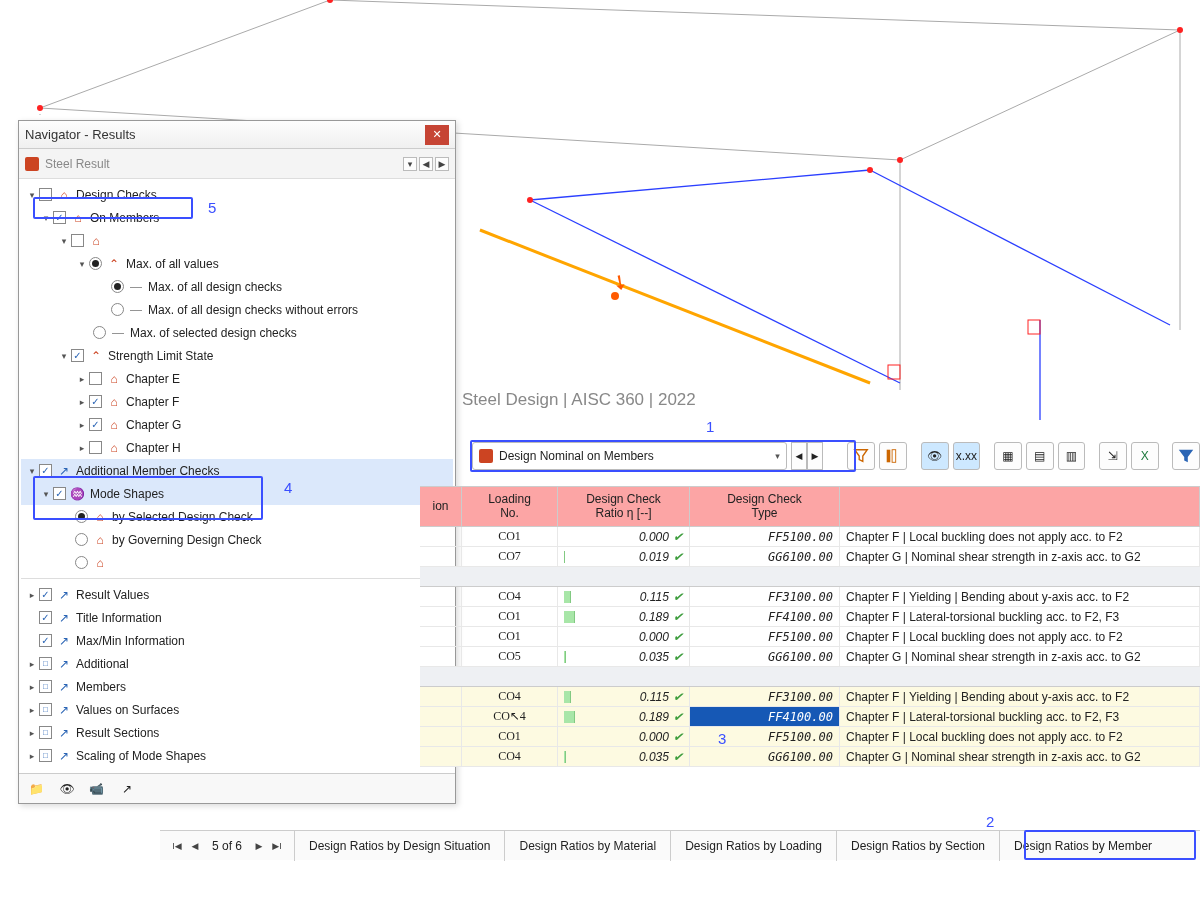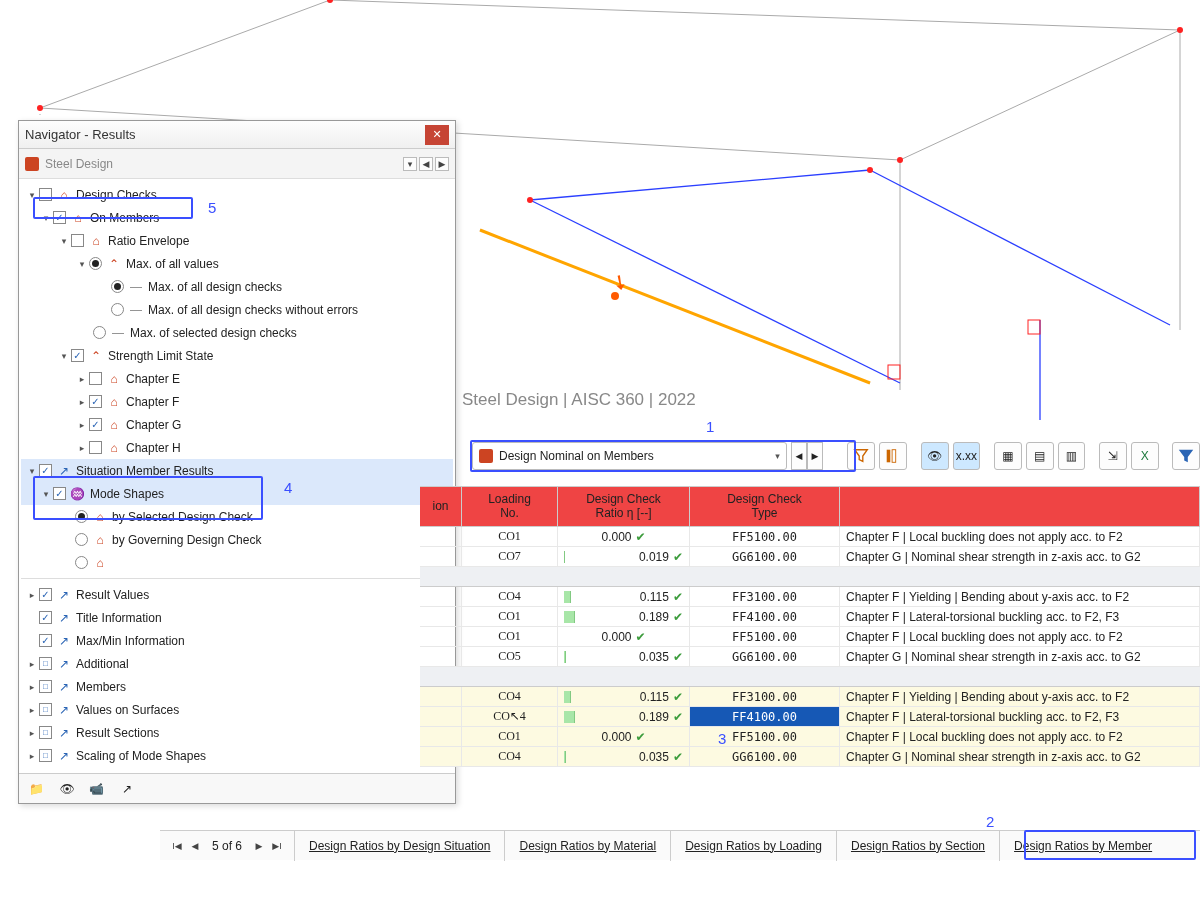--- a/index.html
+++ b/index.html
@@ -49,39 +49,39 @@
 .combo .combo-ic { width: 14px; height: 14px; background: #c42; margin-right: 6px; border-radius: 2px; }
 .combo .combo-lbl { flex: 1; }
 .combo .combo-dd { font-size: 9px; color: #555; margin-left: 4px; }
 .spinner { height: 28px; display: flex; }
 .spinner .sp { width: 16px; height: 28px; border: 1px solid #bbb; background: #fdfdfd; display: flex; align-items: center; justify-content: center; font-size: 9px; cursor: pointer; }
 .tbicon { width: 30px; height: 28px; border: 1px solid #bbb; background: #fdfdfd; display: flex; align-items: center; justify-content: center; border-radius: 3px; cursor: pointer; }
 .tbicon svg { width: 18px; height: 18px; }
 
 
 .grid { position: absolute; left: 420px; top: 486px; right: 0; border-top: 1px solid #ccc; }
-.ghead { display: grid; grid-template-columns: 42px 96px 132px 150px 1fr; height: 40px; background: #ef4444; border-bottom: 1px solid #ccc; }
+.ghead { display: grid; grid-template-columns: 42px 96px 132px 150px 1fr; height: 40px; background: #fca5a5; border-bottom: 1px solid #ccc; }
 .ghead .gh { border-right: 1px solid #ccc; display: flex; flex-direction: column; align-items: center; justify-content: center; color: #222; text-align: center; line-height: 1.1; padding: 2px 4px; }
 .grow { display: grid; grid-template-columns: 42px 96px 132px 150px 1fr; height: 20px; border-bottom: 1px solid #e8e8e8; }
 .gc { border-right: 1px solid #e8e8e8; display: flex; align-items: center; padding: 0 6px; }
 .gc.center { justify-content: center; font-family: Liberation Serif, serif; }
-.gc.right { justify-content: center; font-family: "Consolas", monospace; }
+.gc.right { justify-content: flex-end; font-family: "Consolas", monospace; font-style: italic; }
 .gc.mono { font-family: "Consolas", monospace; }
 .ratio-bar { width: 12px; height: 12px; background: #a8e6a8; border-right: 1px solid #82c982; margin-right: auto; }
 .ok { color: #3c9c3c; margin-left: 4px; }
 .spacer-row { height: 20px; background: #eef0f3; border-bottom: 1px solid #ccc; }
 .grow.yellow { background: #fdfae1; }
 .cell-hi { background: #1658b5; color: #fff; justify-content: flex-end; }
 
 
 .tabstrip { position: absolute; left: 160px; right: 0; top: 830px; height: 30px; border-top: 1px solid #ccc; display: flex; align-items: center; background: #fafafa; }
 .pager { display: flex; align-items: center; gap: 4px; padding: 0 10px; }
 .pgbtn { width: 14px; height: 14px; display: flex; align-items: center; justify-content: center; font-size: 9px; color: #444; cursor: pointer; }
 .pgtxt { margin: 0 6px; }
-.tab { padding: 0 14px; height: 30px; display: flex; align-items: center; border-left: 1px solid #ccc; cursor: pointer; text-decoration: underline; }
+.tab { padding: 0 14px; height: 30px; display: flex; align-items: center; border-left: 1px solid #ccc; cursor: pointer; }
 
 
 .nav-bottom { height: 30px; border-top: 1px solid #ccc; display: flex; align-items: center; padding: 0 4px; gap: 2px; background: #f8f8f8; }
 .nb-ic { width: 28px; height: 24px; display: flex; align-items: center; justify-content: center; border: 1px solid transparent; cursor: pointer; }
 
 
 .annot-arrow { position: absolute; color: #ff5a00; font-size: 20px; transform: rotate(35deg); }
 </style>
 </head>
 <body>
@@ -124,21 +124,21 @@
 
 <div class="annot-arrow" style="left:612px; top:270px;">➘</div>
 
 <div class="navigator">
   <div class="navigator-header">
     <span class="nav-title">Navigator - Results</span>
     <span class="nav-close">✕</span>
   </div>
   <div class="nav-subheader">
     <span class="tinyicon"></span>
-    <span class="subtitle">Steel Design</span>
+    <span class="subtitle">Steel Result</span>
     <span class="nav-arrow">▾</span>
     <span class="nav-arrow">◀</span>
     <span class="nav-arrow">▶</span>
   </div>
   <div class="tree">
 
     <div class="tree-row">
       <span class="tw">▾</span>
       <span class="cb"></span>
       <span class="ic red">⌂</span>
@@ -149,21 +149,20 @@
       <span class="tw">▾</span>
       <span class="cb checked"></span>
       <span class="ic red">⌂</span>
       <span class="lbl">On Members</span>
     </div>
 
     <div class="tree-row ind2">
       <span class="tw">▾</span>
       <span class="cb"></span>
       <span class="ic red">⌂</span>
-      <span class="lbl">Ratio Envelope</span>
     </div>
 
     <div class="tree-row ind3">
       <span class="tw">▾</span>
       <span class="rd on"></span>
       <span class="ic red">⌃</span>
       <span class="lbl">Max. of all values</span>
     </div>
 
     <div class="tree-row ind5">
@@ -210,21 +209,21 @@
       <span class="tw">▸</span>
       <span class="cb"></span>
       <span class="ic red">⌂</span>
       <span class="lbl">Chapter H</span>
     </div>
 
     <div class="tree-row selected">
       <span class="tw">▾</span>
       <span class="cb checked"></span>
       <span class="ic blue">↗</span>
-      <span class="lbl">Situation Member Results</span>
+      <span class="lbl">Additional Member Checks</span>
     </div>
     <div class="tree-row ind1 selected">
       <span class="tw">▾</span>
       <span class="cb checked"></span>
       <span class="ic">♒</span>
       <span class="lbl">Mode Shapes</span>
     </div>
     <div class="tree-row ind3">
       <span class="rd on"></span>
       <span class="ic red">⌂</span>

